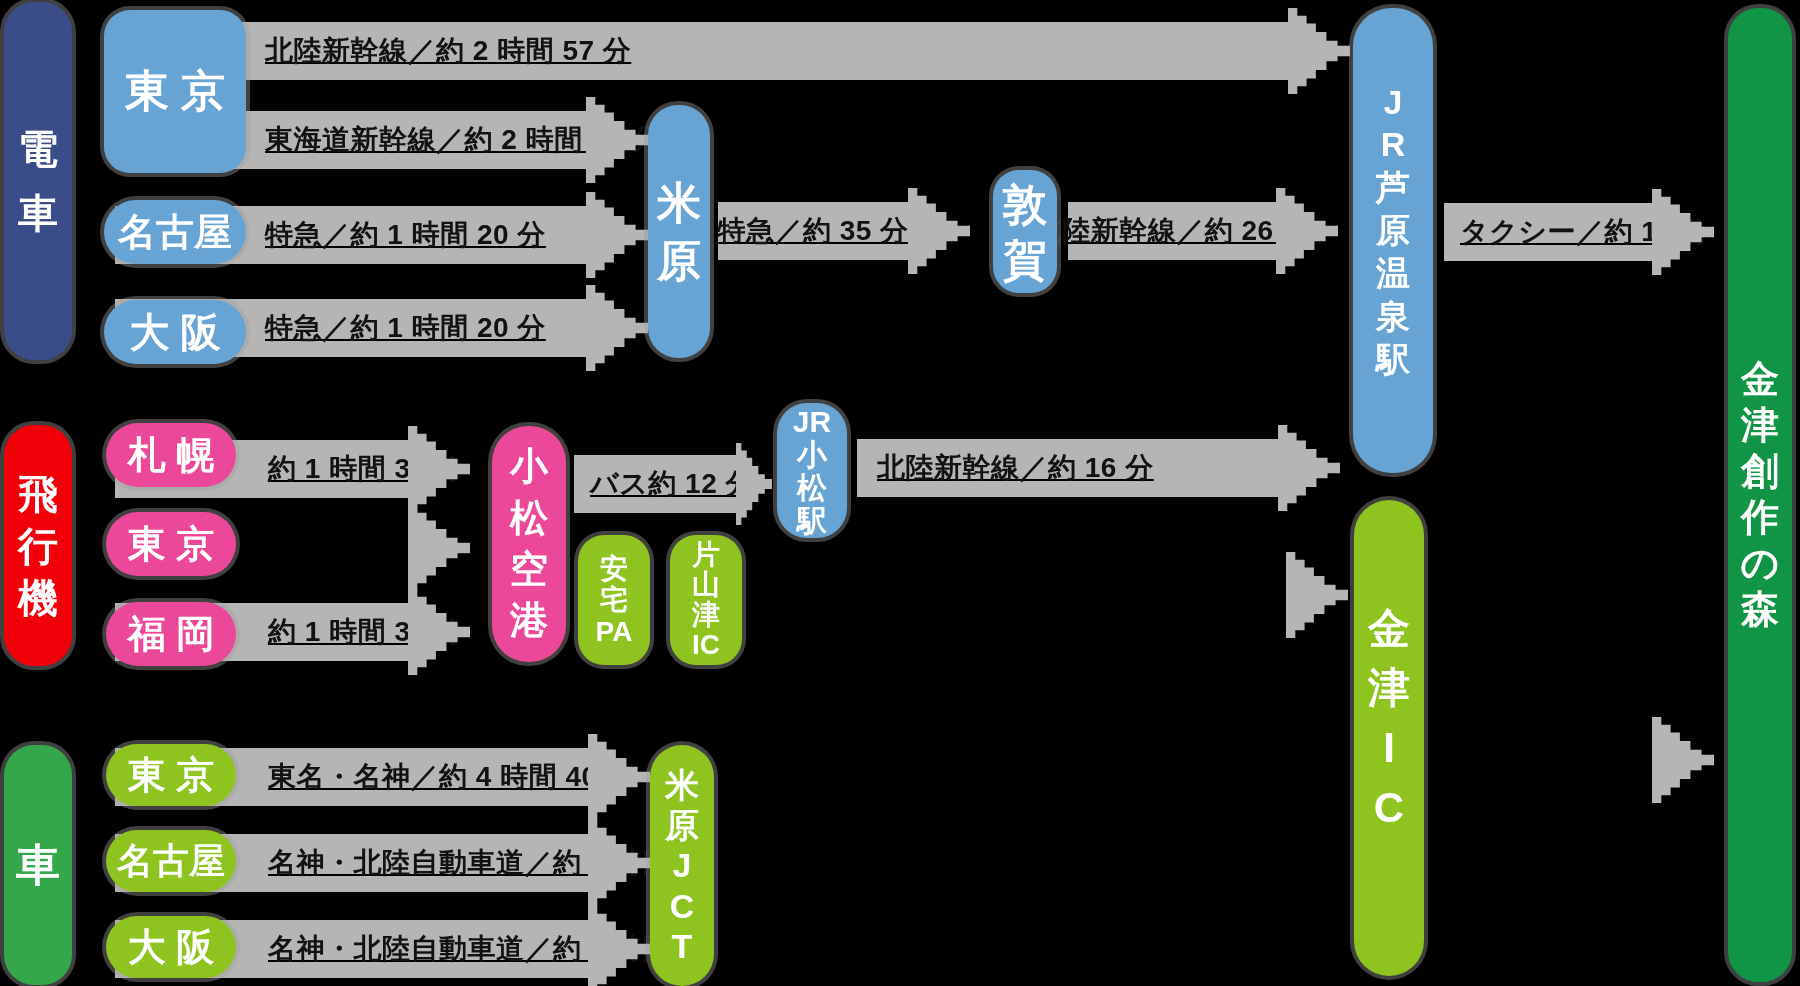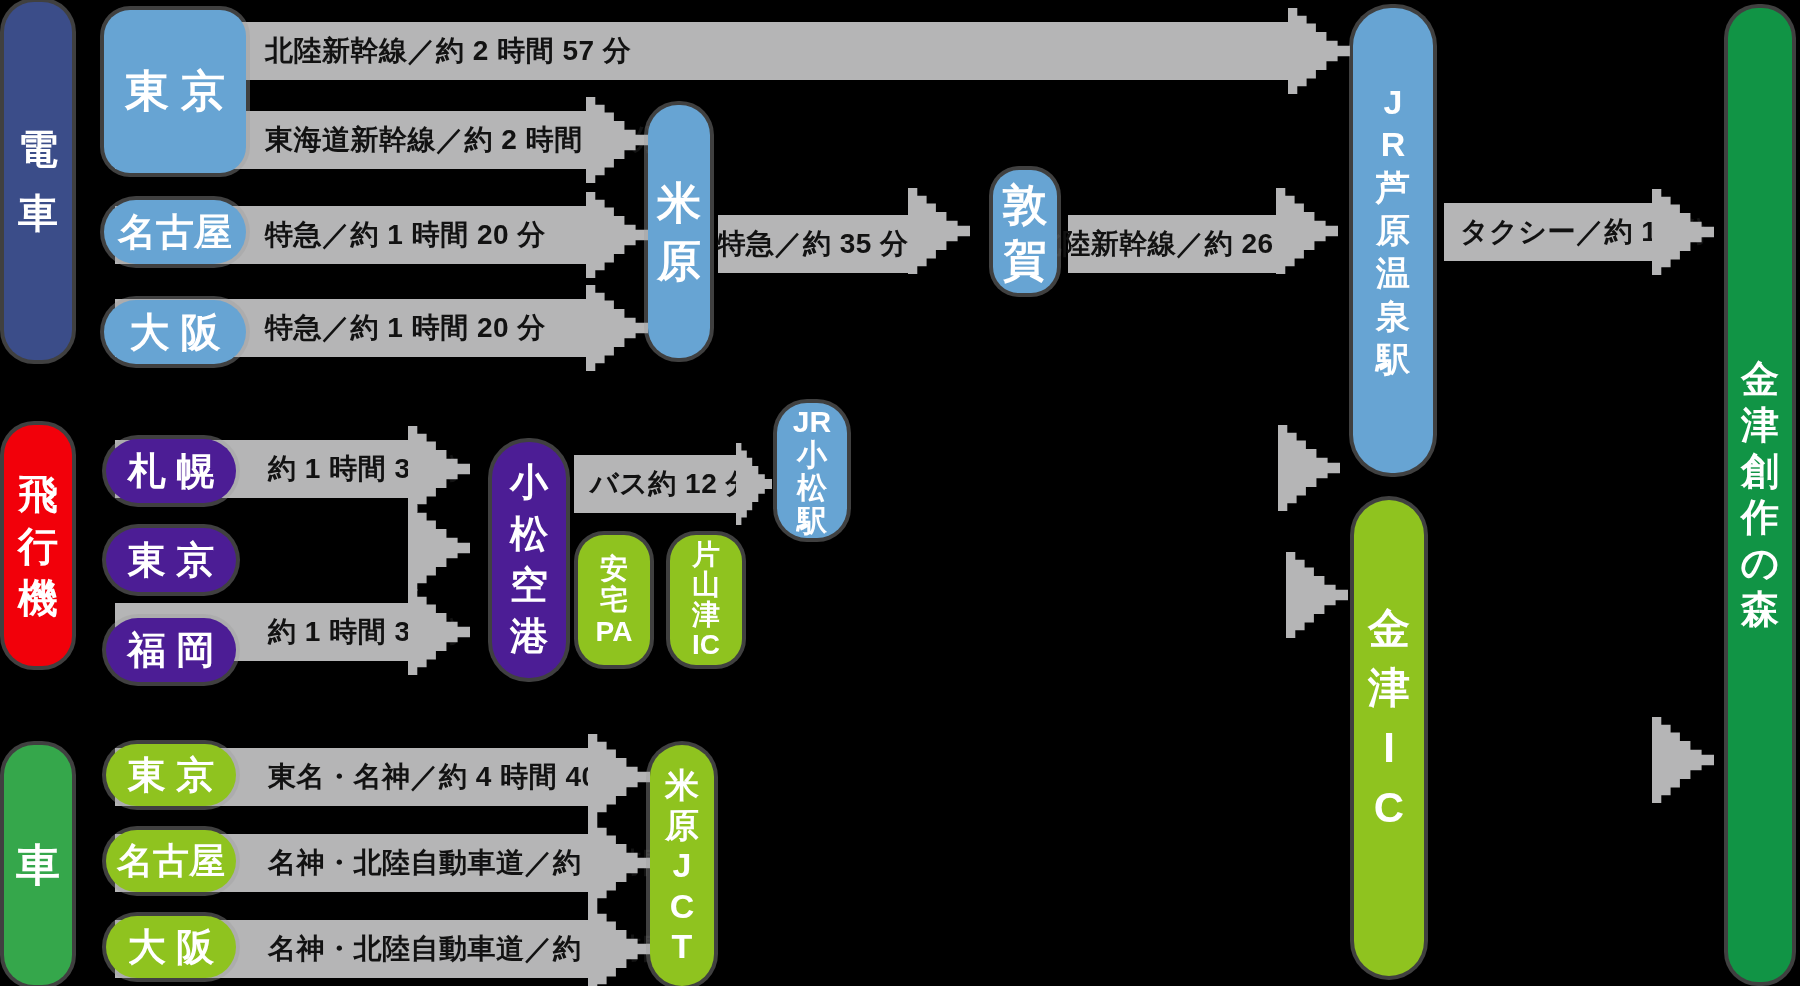--- a/index.html
+++ b/index.html
@@ -6,32 +6,32 @@
   body{width:1800px;height:986px;position:relative;overflow:hidden;
        font-family:"Liberation Sans","DejaVu Sans",sans-serif;font-weight:bold;}
   .stage{position:absolute;left:0;top:0;width:1800px;height:986px;background:#000;}
   
   .box{position:absolute;display:flex;align-items:center;justify-content:center;
        color:#fff;text-align:center;white-space:pre-line;z-index:3;
        box-shadow:0 0 0 4px rgba(160,160,160,0.40);}
   .c-navy{background:#3b4d89;}
   .c-blue{background:#67a4d3;}
   .c-red{background:#f2000a;}
-  .c-pink{background:#4c1d95;margin-top:16px;}
+  .c-pink{background:#ec4899;}
   .c-lime{background:#8fc31f;}
   .c-green{background:#35a74b;}
   .c-dgreen{background:#119445;}
   
   .arrow{position:absolute;z-index:1;}
   .abody{position:absolute;left:0;top:14px;height:58px;background:#b5b5b6;
-         display:flex;align-items:center;}
+         display:flex;align-items:center;text-decoration:underline;}
   .ahead{position:absolute;right:0;top:0;height:100%;background:#b5b5b6;
          clip-path:polygon(0 0,15% 0,15% 9%,30% 9%,30% 18%,45% 18%,45% 28%,62% 28%,62% 38%,80% 38%,80% 44%,100% 44%,100% 56%,80% 56%,80% 62%,62% 62%,62% 72%,45% 72%,45% 82%,30% 82%,30% 91%,15% 91%,15% 100%,0 100%);}
   .alabel{color:#121212;font-size:28px;letter-spacing:.5px;white-space:nowrap;}
-  .tc{justify-content:center;margin-top:13px;}
+  .tc{justify-content:center;}
 </style>
 </head>
 <body>
 
 <div class="stage">
 
   <div class="arrow" style="left:115px;top:8px;width:1235px;height:86px">
     <div class="abody" style="right:62px;padding-left:150px">
         <span class="alabel">北陸新幹線／約 2 時間 57 分</span>
       </div>
@@ -89,20 +89,23 @@
       </div>
     <div class="ahead" style="width:62px"></div>
   </div>
   <div class="arrow" style="left:574px;top:443px;width:198px;height:82px">
     <div class="abody" style="right:36px;top:12px;padding-left:16px">
         <span class="alabel">バス約 12 分</span>
       </div>
     <div class="ahead" style="width:36px"></div>
   </div>
   <div class="arrow" style="left:857px;top:425px;width:483px;height:86px">
+    <div class="abody" style="right:62px;padding-left:20px">
+        <span class="alabel">北陸新幹線／約 16 分</span>
+      </div>
     <div class="ahead" style="width:62px"></div>
   </div>
   <div class="arrow" style="left:754px;top:552px;width:594px;height:86px">
     <div class="ahead" style="width:62px"></div>
   </div>
 
   <div class="arrow" style="left:115px;top:734px;width:535px;height:86px">
     <div class="abody" style="right:62px;padding-left:153px">
         <span class="alabel">東名・名神／約 4 時間 40 分</span>
       </div>

